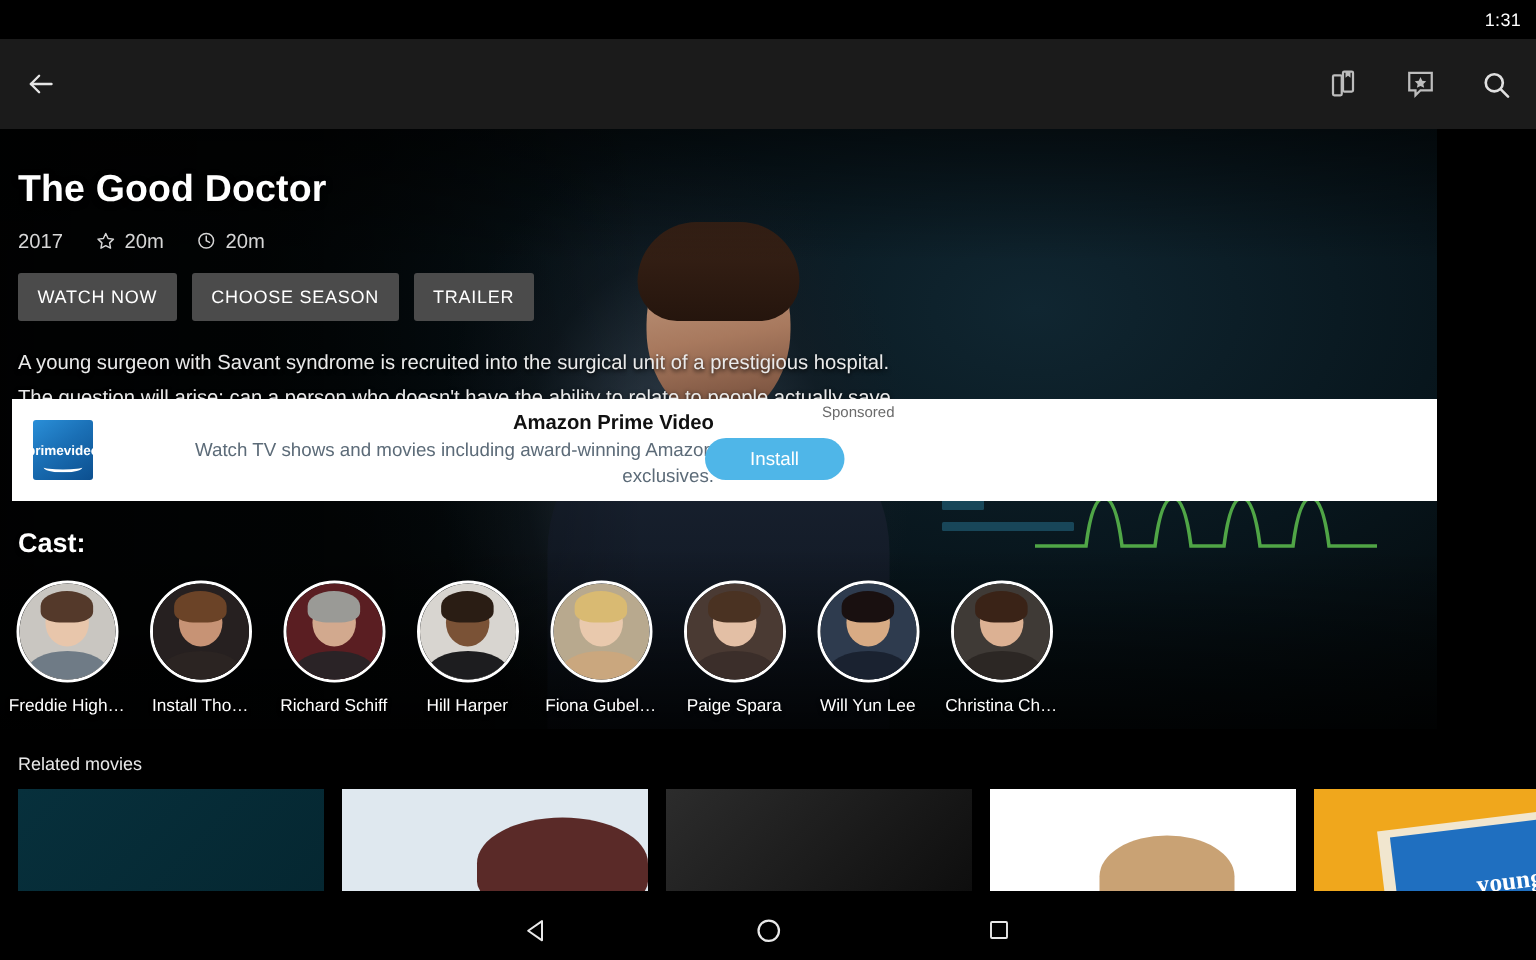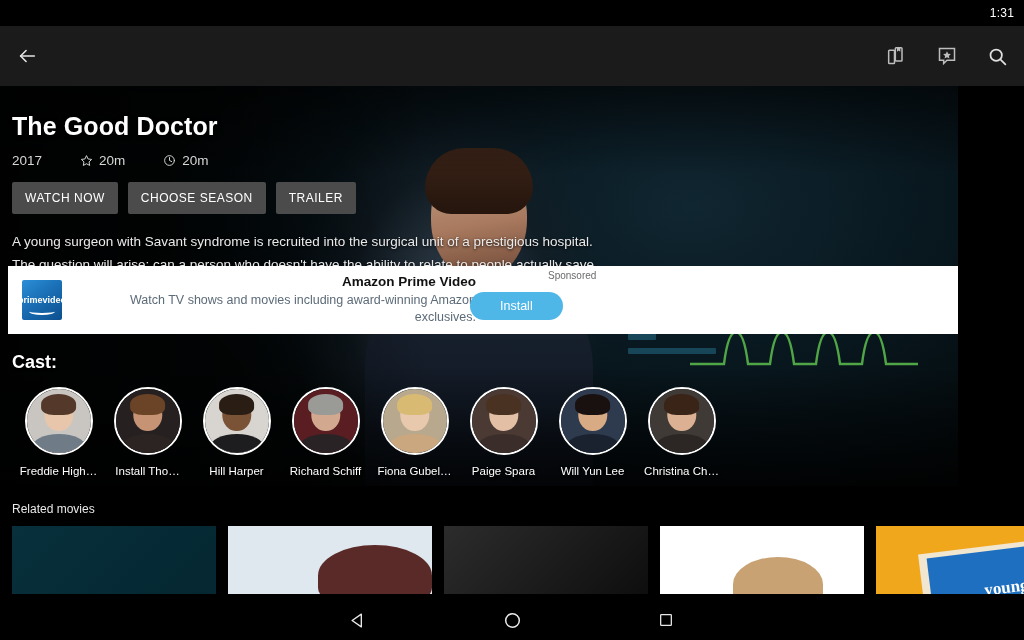--- a/index.html
+++ b/index.html
@@ -77,21 +77,21 @@
     background: linear-gradient(90deg, rgba(0,0,0,.82) 0%, rgba(0,0,0,.45) 26%, rgba(0,0,0,0) 45%),
                 linear-gradient(180deg, rgba(0,0,0,.55) 0%, rgba(0,0,0,0) 22%, rgba(0,0,0,0) 70%, rgba(0,0,0,.75) 100%);
   }
 
   .hero-content { position: absolute; inset: 0; padding: 26px 0 0 12px; }
   .movie-title {
     color: #fff; font-size: 25px; font-weight: bold; letter-spacing: .1px;
     text-shadow: 0 1px 4px rgba(0,0,0,.85);
   }
   .meta-row {
-    display: flex; align-items: center; gap: 38px; margin-top: 12px;
+    display: flex; align-items: center; gap: 22px; margin-top: 12px;
     color: #d6d6d6; font-size: 13.5px; text-align: right;
   }
   .meta-item { display: flex; align-items: center; gap: 6px; }
   .meta-item svg { display: block; }
 
   .btn-row { display: flex; gap: 10px; margin-top: 14px; }
   .action-btn {
     background: #4b4b4b; color: #ffffff; border: none; border-radius: 2px;
     font-size: 12px; letter-spacing: .5px; padding: 9px 13px;
     font-family: "Liberation Sans", sans-serif; cursor: pointer;
@@ -131,21 +131,21 @@
     background: #4fb6e8; color: #ffffff; border: none; border-radius: 14px;
     font-size: 12.5px; padding: 7px 30px; cursor: pointer;
     font-family: "Liberation Sans", sans-serif;
     margin-top: 12px;
   }
 
   
   .cast-section { position: absolute; left: 0; top: 266px; width: 1024px; z-index: 10; }
   .cast-label { color: #ffffff; font-size: 18px; font-weight: bold;
                 padding-left: 12px; text-shadow: 0 1px 3px rgba(0,0,0,.9); }
-  .cast-row { display: flex; gap: 0; margin-top: 14px; padding-left: 14px; }
+  .cast-row { display: flex; gap: 0; margin-top: 14px; }
   .cast-item { width: 89px; display: flex; flex-direction: column; align-items: center; cursor: pointer; }
   .cast-avatar {
     width: 68px; height: 68px; border-radius: 50%; border: 2px solid #ffffff;
     overflow: hidden; position: relative;
   }
   .av-bg { position: absolute; inset: 0; }
   .av-head {
     position: absolute; left: 50%; top: 16%; transform: translateX(-50%);
     width: 46%; height: 50%; border-radius: 50%;
   }
@@ -308,35 +308,35 @@
             <div class="cast-avatar">
               <div class="av-bg" style="background: rgb(38, 32, 32);"></div>
               <div class="av-body" style="background: rgb(43, 36, 34);"></div>
               <div class="av-head" style="background: rgb(199, 147, 117);"></div>
               <div class="av-hair" style="background: rgb(107, 67, 39);"></div>
             </div>
             <div class="cast-name">Install Tho…</div>
           </div>
           <div class="cast-item">
             <div class="cast-avatar">
+              <div class="av-bg" style="background: rgb(90, 30, 34);"></div>
+              <div class="av-body" style="background: rgb(42, 35, 38);"></div>
+              <div class="av-head" style="background: rgb(210, 169, 142);"></div>
+              <div class="av-hair" style="background: rgb(154, 154, 150);"></div>
+            </div>
+            <div class="cast-name">Richard Schiff</div>
+          </div>
+          <div class="cast-item">
+            <div class="cast-avatar">
               <div class="av-bg" style="background: rgb(216, 213, 208);"></div>
               <div class="av-body" style="background: rgb(29, 29, 31);"></div>
               <div class="av-head" style="background: rgb(122, 82, 54);"></div>
               <div class="av-hair" style="background: rgb(42, 29, 20);"></div>
             </div>
             <div class="cast-name">Hill Harper</div>
-          </div>
-          <div class="cast-item">
-            <div class="cast-avatar">
-              <div class="av-bg" style="background: rgb(90, 30, 34);"></div>
-              <div class="av-body" style="background: rgb(42, 35, 38);"></div>
-              <div class="av-head" style="background: rgb(210, 169, 142);"></div>
-              <div class="av-hair" style="background: rgb(154, 154, 150);"></div>
-            </div>
-            <div class="cast-name">Richard Schiff</div>
           </div>
           <div class="cast-item">
             <div class="cast-avatar">
               <div class="av-bg" style="background: rgb(184, 169, 142);"></div>
               <div class="av-body" style="background: rgb(202, 167, 126);"></div>
               <div class="av-head" style="background: rgb(233, 201, 173);"></div>
               <div class="av-hair" style="background: rgb(217, 186, 114);"></div>
             </div>
             <div class="cast-name">Fiona Gubel…</div>
           </div>

